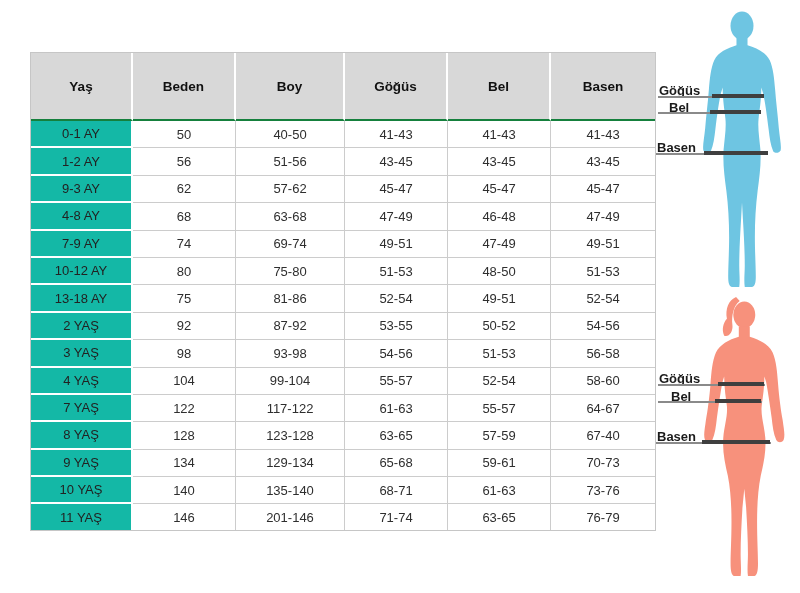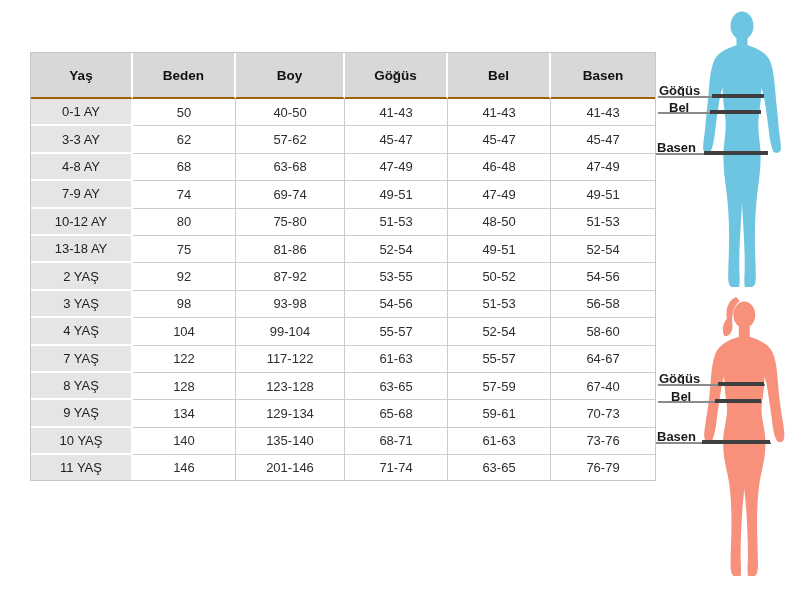--- a/index.html
+++ b/index.html
@@ -12,34 +12,34 @@
     position:absolute; left:30px; top:52px;
     border:1px solid #c6c6c6;
   }
   table.size-table {
     border-collapse:separate; border-spacing:0; table-layout:fixed;
     width:624px;
   }
   table.size-table th {
     background:#d8d8d8; height:34px;
     font-size:13.5px; font-weight:bold; color:#111;
-    border-right:2px solid #ffffff; border-bottom:2px solid #a16207;
-    text-align:center; vertical-align:middle; padding:5px;
+    border-right:2px solid #ffffff; border-bottom:2px solid #15803d;
+    text-align:center; vertical-align:middle; padding:16px;
   }
   table.size-table th:last-child { border-right:none; }
   table.size-table td {
     background:#ffffff; height:25.4px;
     font-size:13px; color:#2e2e2e;
     border-right:1px solid #cccccc; border-bottom:1px solid #cccccc;
     text-align:center; vertical-align:middle; padding:0;
   }
   table.size-table td:last-child { border-right:none; }
   table.size-table tr:last-child td { border-bottom:none; }
   table.size-table td.age-cell {
-    background:#e5e5e5; color:#222;
+    background:#14b8a6; color:#222;
     border-right:2px solid #ffffff; border-bottom:2px solid #ffffff;
   }
   
   .figure-svg { position:absolute; }
   .child-figure { left:696px; top:10px; }
   .woman-figure { left:694px; top:294px; }
   
   .mlabel {
     position:absolute; font-size:13px; font-weight:bold; color:#1b1b1b;
     line-height:13px; white-space:nowrap;
@@ -75,21 +75,29 @@
       <tbody>
           <tr>
             <td class="age-cell">0-1 AY</td>
             <td>50</td>
             <td>40-50</td>
             <td>41-43</td>
             <td>41-43</td>
             <td>41-43</td>
           </tr>
           <tr>
-            <td class="age-cell">3-3 AY</td>
+            <td class="age-cell">1-2 AY</td>
+            <td>56</td>
+            <td>51-56</td>
+            <td>43-45</td>
+            <td>43-45</td>
+            <td>43-45</td>
+          </tr>
+          <tr>
+            <td class="age-cell">9-3 AY</td>
             <td>62</td>
             <td>57-62</td>
             <td>45-47</td>
             <td>45-47</td>
             <td>45-47</td>
           </tr>
           <tr>
             <td class="age-cell">4-8 AY</td>
             <td>68</td>
             <td>63-68</td>

